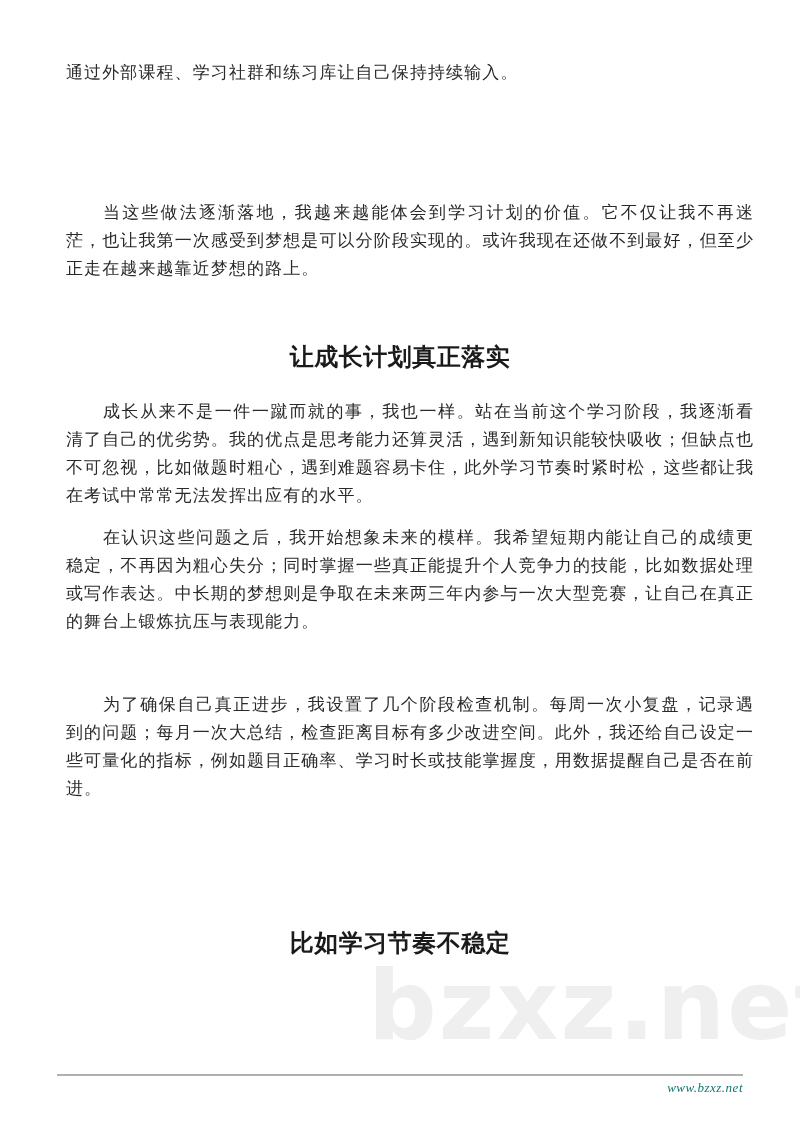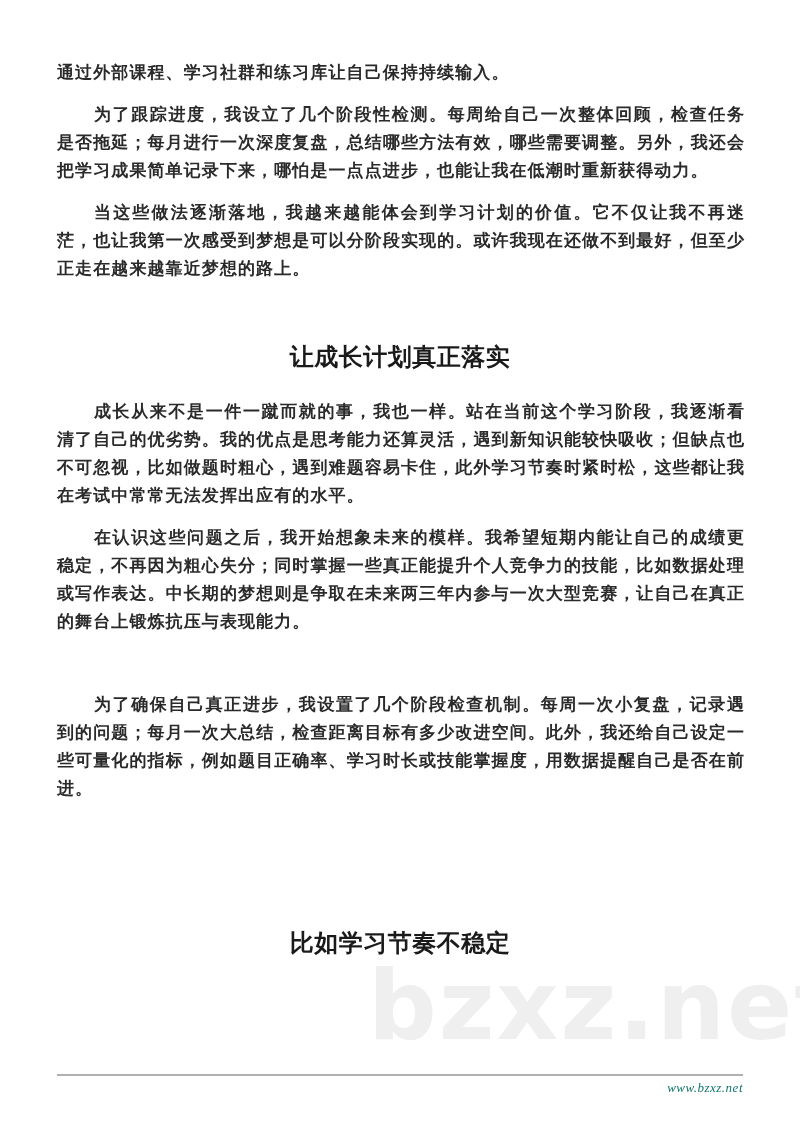--- a/index.html
+++ b/index.html
@@ -11,21 +11,21 @@
     font-weight: bold; font-size: 96px; letter-spacing: 2px;
     color: #efefef; line-height: 1; z-index: 0; white-space: nowrap;
   }
   p {
     margin: 0;
     font-family: "DejaVu Serif", "Liberation Serif", serif;
     font-size: 17px; line-height: 28px; color: #2a2a2a;
     letter-spacing: 1.1px; text-align: justify; text-justify: inter-character;
   }
   p.indent { text-indent: 37px; }
-  .block { position: absolute; left: 57px; width: 688px; z-index: 1; font-weight: bold; }
+  .block { position: absolute; left: 66px; width: 688px; z-index: 1; }
   h2 {
     margin: 0; position: absolute; left: 0; width: 800px; text-align: center;
     font-family: "DejaVu Sans", "Liberation Sans", sans-serif;
     font-weight: bold; font-size: 24px; line-height: 30px; color: #1a1a1a;
     letter-spacing: 0.5px; z-index: 1;
   }
   .divider {
     position: absolute; left: 57px; top: 1074px; width: 686px; height: 2px;
     background: #b0b0b0; z-index: 1;
   }
@@ -39,23 +39,20 @@
 </head>
 <body>
 
 <div class="page">
 
   <div class="watermark">bzxz.net</div>
 
   <div class="block" style="top:58px;">
     <p>通过外部课程、学习社群和练习库让自己保持持续输入。</p>
   </div>
-  <div class="block" style="top:100px;">
-    <p class="indent">为了跟踪进度，我设立了几个阶段性检测。每周给自己一次整体回顾，检查任务是否拖延；每月进行一次深度复盘，总结哪些方法有效，哪些需要调整。另外，我还会把学习成果简单记录下来，哪怕是一点点进步，也能让我在低潮时重新获得动力。</p>
-  </div>
   <div class="block" style="top:198px;">
     <p class="indent">当这些做法逐渐落地，我越来越能体会到学习计划的价值。它不仅让我不再迷茫，也让我第一次感受到梦想是可以分阶段实现的。或许我现在还做不到最好，但至少正走在越来越靠近梦想的路上。</p>
   </div>
 
   <h2 style="top:342px;">让成长计划真正落实</h2>
   <div class="block" style="top:397px;">
     <p class="indent">成长从来不是一件一蹴而就的事，我也一样。站在当前这个学习阶段，我逐渐看清了自己的优劣势。我的优点是思考能力还算灵活，遇到新知识能较快吸收；但缺点也不可忽视，比如做题时粗心，遇到难题容易卡住，此外学习节奏时紧时松，这些都让我在考试中常常无法发挥出应有的水平。</p>
   </div>
   <div class="block" style="top:523px;">
     <p class="indent">在认识这些问题之后，我开始想象未来的模样。我希望短期内能让自己的成绩更稳定，不再因为粗心失分；同时掌握一些真正能提升个人竞争力的技能，比如数据处理或写作表达。中长期的梦想则是争取在未来两三年内参与一次大型竞赛，让自己在真正的舞台上锻炼抗压与表现能力。</p>

